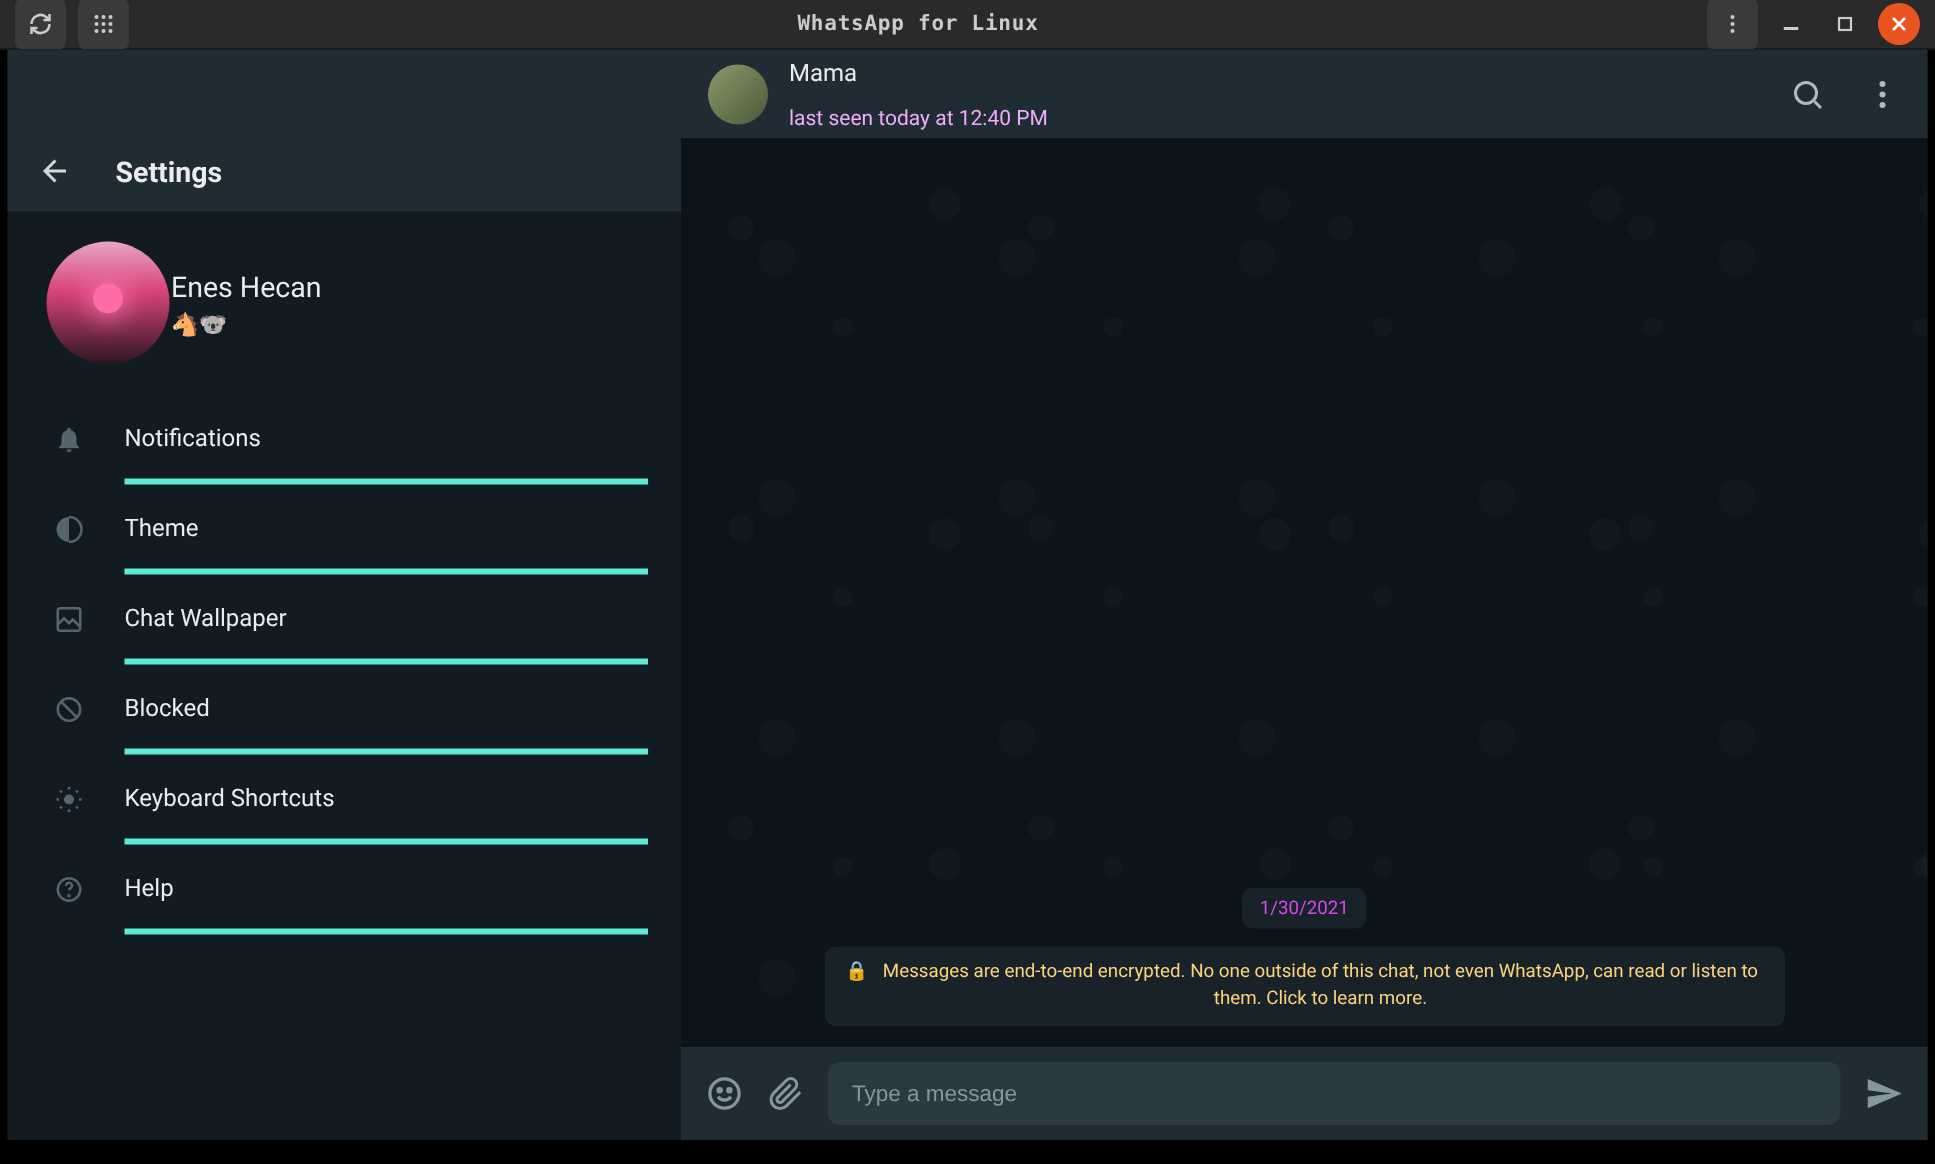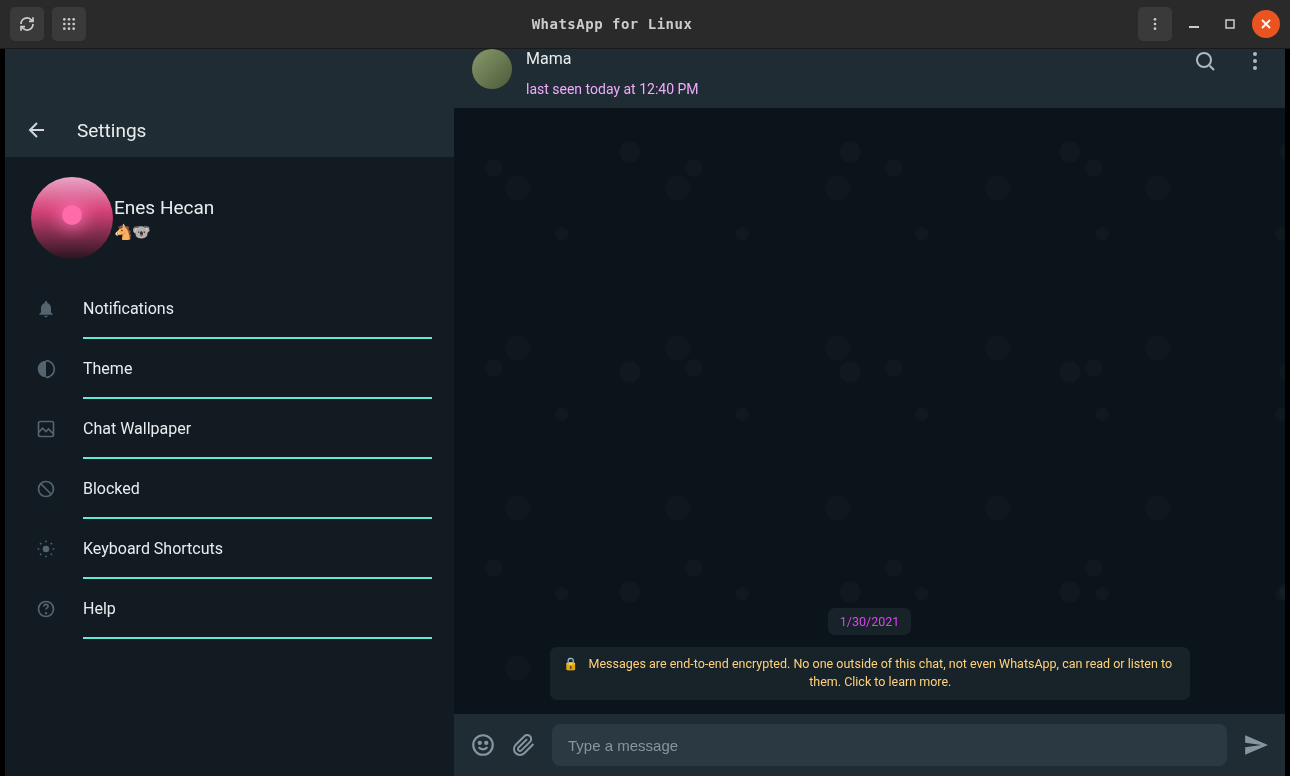--- a/index.html
+++ b/index.html
@@ -5,21 +5,21 @@
 * { margin: 0; padding: 0; box-sizing: border-box; }
 body {
   width: 1290px;
   height: 776px;
   background: #000;
   font-family: -apple-system, BlinkMacSystemFont, "Segoe UI", Roboto, sans-serif;
   overflow: hidden;
   color: #e0e0e0;
 }
 .titlebar {
-  height: 49px;
+  height: 33px;
   background: #2a2a2a;
   display: flex;
   align-items: center;
   padding: 0 10px;
   border-bottom: 1px solid #1a1a1a;
 }
 .tb-left { display: flex; gap: 8px; }
 .tb-btn {
   width: 34px; height: 34px;
   background: #3a3a3a;
@@ -64,21 +64,21 @@
   background: #202c33;
   display: flex;
   align-items: center;
   padding: 0 20px;
   gap: 28px;
 }
 .back-arrow { color: #d1d7db; cursor: pointer; }
 .settings-title {
   font-size: 19px;
   color: #e9edef;
-  font-weight: 400;
+  font-weight: 700;
 }
 .profile-row {
   display: flex;
   align-items: center;
   gap: 1px;
   padding: 20px 26px;
   cursor: pointer;
 }
 .avatar-lg {
   width: 82px; height: 82px;
@@ -115,36 +115,36 @@
 }
 .settings-icon {
   width: 22px; height: 22px;
   color: #54656f;
   display: flex; align-items: center; justify-content: center;
 }
 .settings-label {
   flex: 1;
   font-size: 16px;
   color: #e9edef;
-  border-bottom: 2px solid #5eead4;
+  border-bottom: 4px solid #5eead4;
   height: 60px;
   display: flex;
   align-items: center;
 }
 .chat {
   flex: 1;
   display: flex;
   flex-direction: column;
   background: #0b141a;
 }
 .chat-header {
   height: 59px;
   background: #202c33;
   display: flex;
-  align-items: flex-start;
+  align-items: center;
   padding: 0 18px;
   gap: 14px;
 }
 .avatar-sm {
   width: 40px; height: 40px;
   border-radius: 50%;
   background: linear-gradient(135deg, #8a9a6a, #4a5a3a);
   flex-shrink: 0;
 }
 .chat-title-block { flex: 1; cursor: pointer; }

